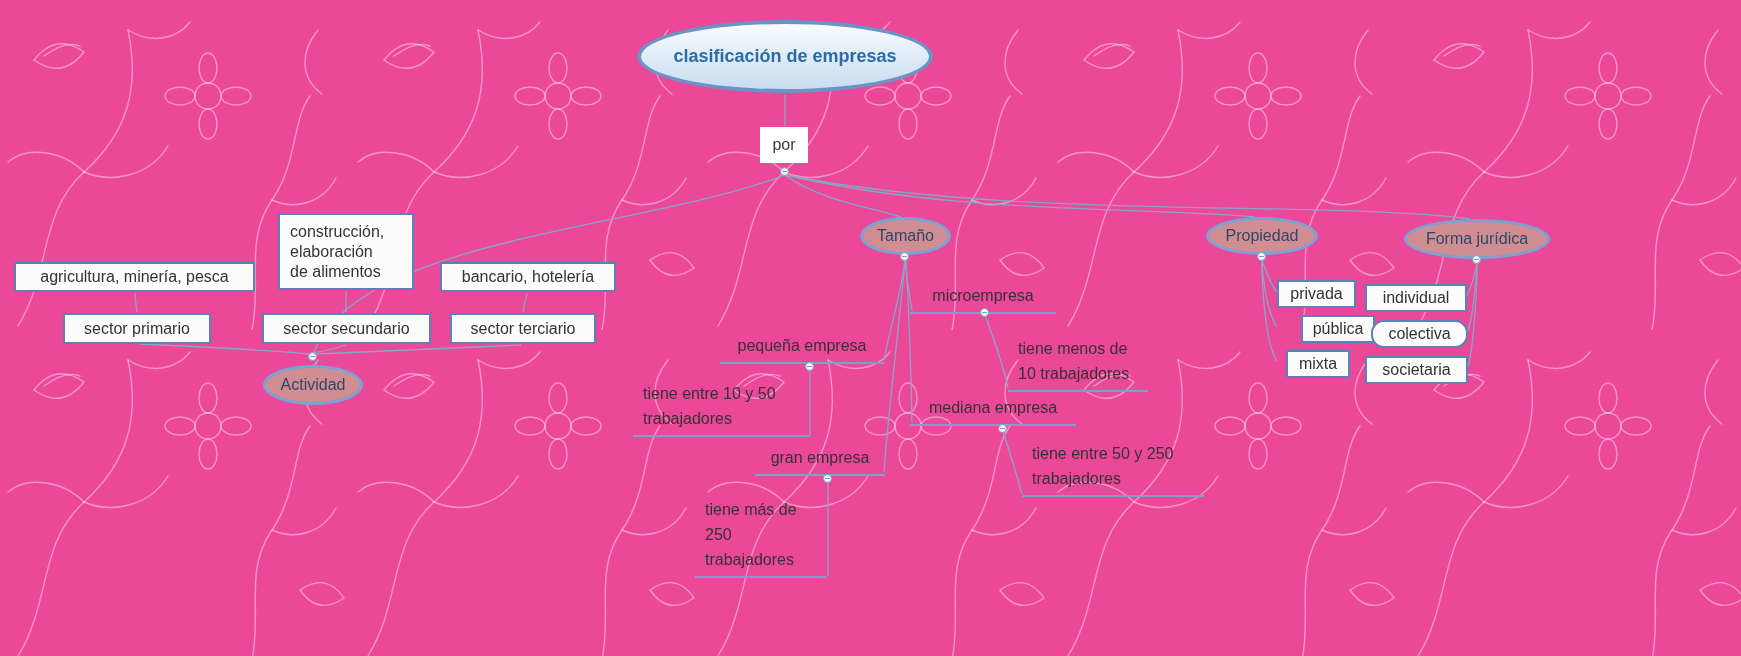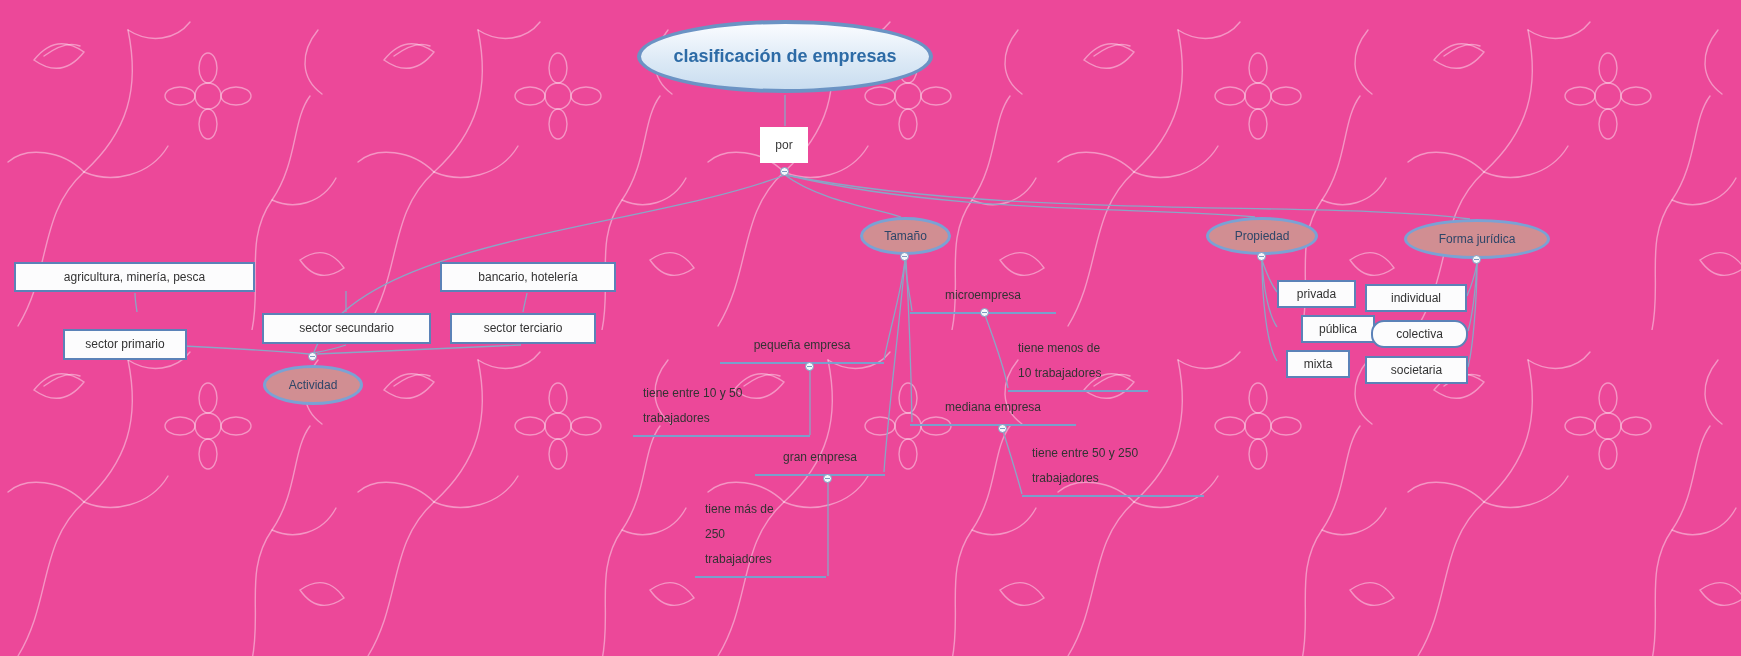--- a/index.html
+++ b/index.html
@@ -9,21 +9,21 @@
     background:#ec4899;
     font-family:"Liberation Sans", sans-serif;
   }
   svg.bg, svg.edges { position:absolute; left:0; top:0; width:1741px; height:656px; }
   svg.bg { z-index:0; }
   svg.edges { z-index:1; }
   svg.edges path { fill:none; stroke:#8aa6c6; stroke-width:1.3; }
 
   .node { position:absolute; z-index:2; box-sizing:border-box; color:#333333;
           display:flex; align-items:center; justify-content:center;
-          font-size:12px; line-height:1.25; }
+          font-size:16px; line-height:1.25; }
 
   .node-root {
     border-radius:50%;
     border:4px solid #6b93c4;
     background:linear-gradient(180deg,#fafcff 0%,#ddeaf6 55%,#c9ddf0 100%);
     color:#2d6ba6; font-weight:bold; font-size:18px;
   }
   .node-por { background:#ffffff; color:#3a3a3a; }
   .node-ellipse {
     border-radius:50%;
@@ -111,22 +111,25 @@
   <div class="node node-root" style="left:637px; top:20px; width:296px; height:73px;">clasificación de empresas</div>
 
   <div class="node node-por" style="left:760px; top:127px; width:48px; height:36px;">por</div>
 
   <div class="node node-ellipse" style="left:263px; top:365px; width:100px; height:40px;">Actividad</div>
   <div class="node node-ellipse" style="left:860px; top:217px; width:91px; height:38px;">Tamaño</div>
   <div class="node node-ellipse" style="left:1206px; top:217px; width:112px; height:38px;">Propiedad</div>
   <div class="node node-box" style="left:14px; top:262px; width:241px; height:30px;">agricultura, minería, pesca</div>
 
   <div class="node node-ellipse" style="left:1404px; top:219px; width:146px; height:40px;">Forma jurídica</div>
+  <div class="node node-box preline left-align" style="left:278px; top:213px; width:136px; height:77px;">construcción,
+elaboración
+de alimentos</div>
   <div class="node node-box" style="left:440px; top:262px; width:176px; height:30px;">bancario, hotelería</div>
-  <div class="node node-box" style="left:63px; top:329px; width:124px; height:31px;">sector primario</div>
+  <div class="node node-box" style="left:63px; top:313px; width:148px; height:31px;">sector primario</div>
   <div class="node node-box" style="left:262px; top:313px; width:169px; height:31px;">sector secundario</div>
   <div class="node node-box" style="left:450px; top:313px; width:146px; height:31px;">sector terciario</div>
 
   <div class="node node-line" style="left:910px; top:283px; width:146px;">microempresa</div>
   <div class="node node-line preline left-align" style="left:1008px; top:336px; width:140px;">tiene menos de
 10 trabajadores</div>
   <div class="node node-line" style="left:720px; top:333px; width:164px;">pequeña empresa</div>
   <div class="node node-line preline left-align" style="left:633px; top:381px; width:177px;">tiene entre 10 y 50
 trabajadores</div>
   <div class="node node-line" style="left:910px; top:395px; width:166px;">mediana empresa</div>

